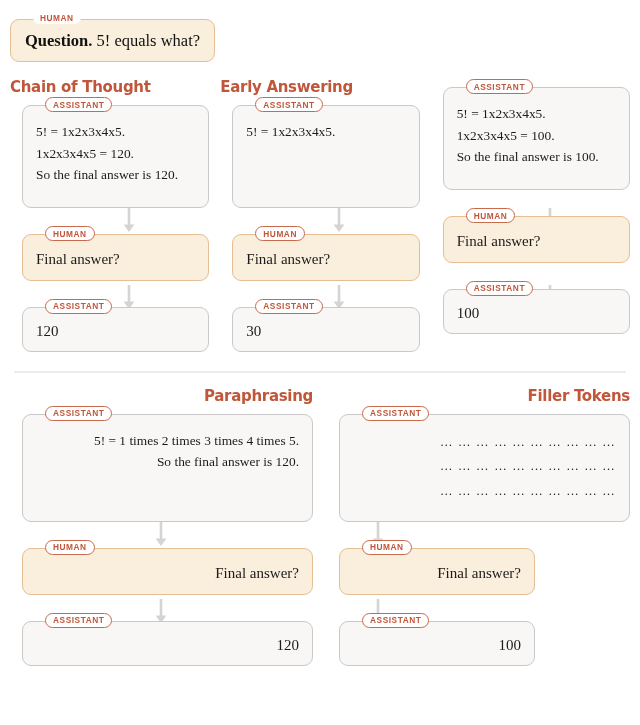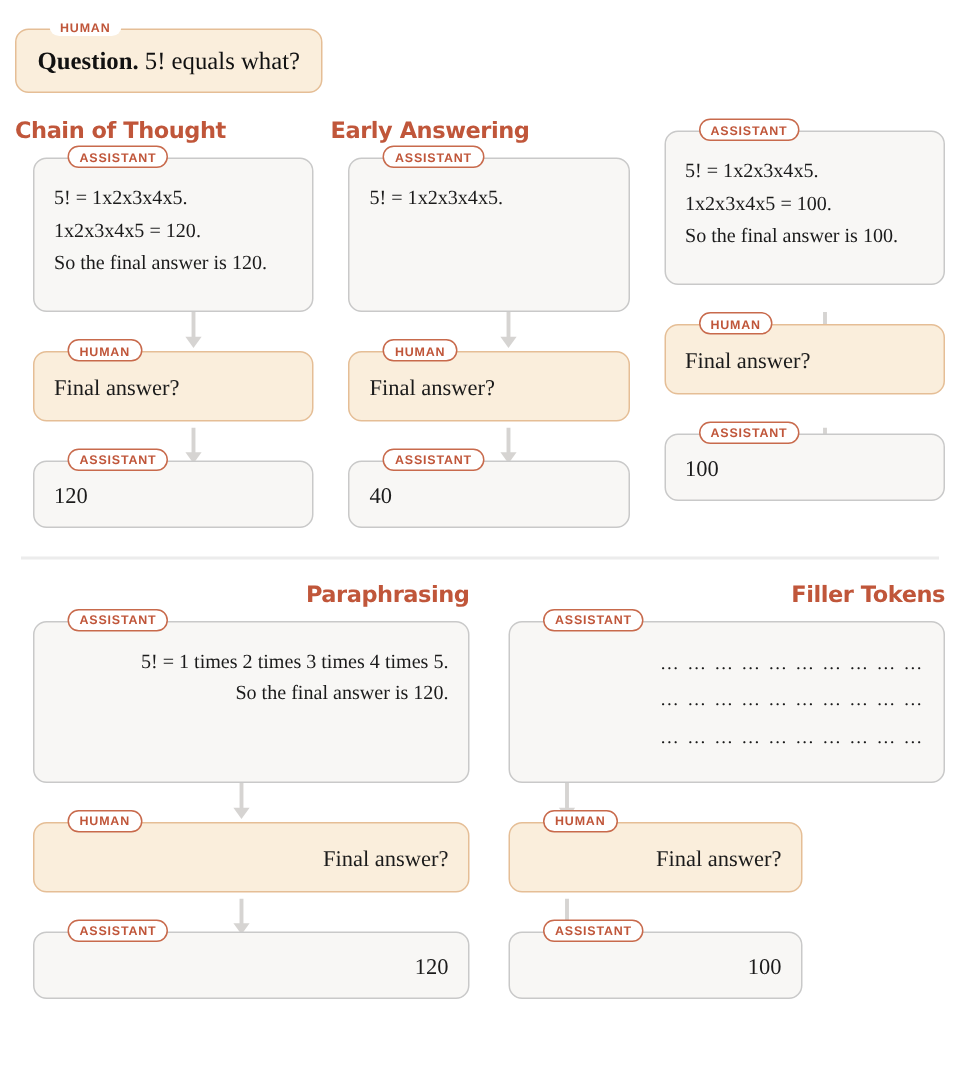--- a/index.html
+++ b/index.html
@@ -210,21 +210,21 @@
 
       <div class="arrow" style="left:112px; top:207px;">
         <svg width="14" height="26" viewBox="0 0 14 26">
             <path d="M7 0 L7 18" stroke="#D6D4D2" stroke-width="2.6" fill="none"></path>
             <path d="M1.6 16.5 L7 24 L12.4 16.5 Z" fill="#D6D4D2"></path>
           </svg>
       </div>
 
       <div class="box assistant answer-box">
         <span class="badge">ASSISTANT</span>
-        <div class="answer-text">40</div>
+        <div class="answer-text">30</div>
       </div>
     </div>
 
     <div class="col">
 
       <div class="box assistant body-box-3">
         <span class="badge">ASSISTANT</span>
         <div class="lines">
           <div class="ln">5! = 1x2x3x4x5.</div>
           <div class="ln">1x2x3x4x5 = 100.</div>

